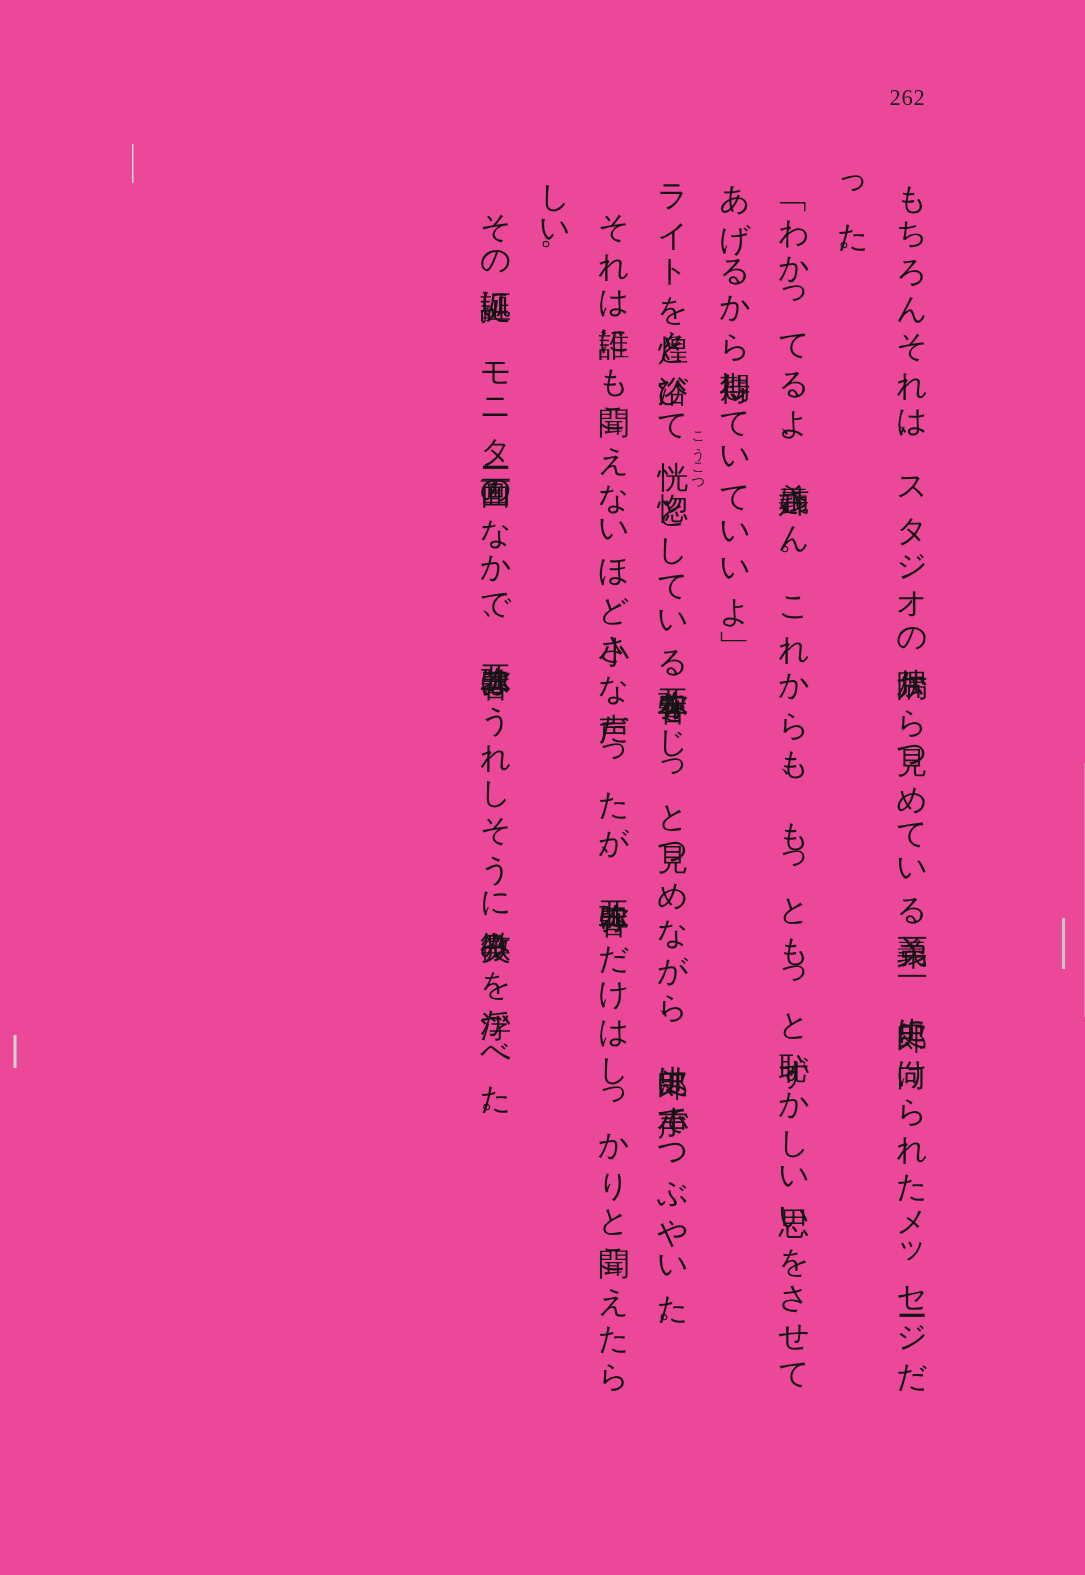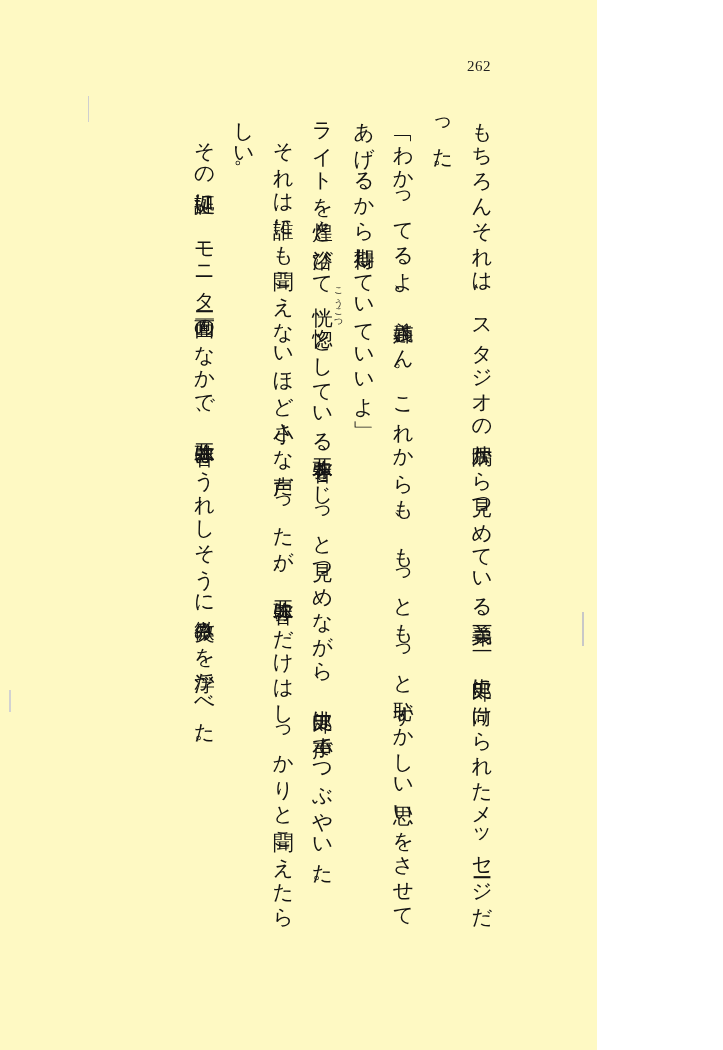--- a/index.html
+++ b/index.html
@@ -13,23 +13,23 @@
     font-family: "Liberation Serif", "DejaVu Serif", serif;
     color: #1a1a1a;
     overflow: hidden;
     position: relative;
   }
 
   .page {
     position: absolute;
     top: 0;
     left: 0;
-    width: 597px;
+    width: 723px;
     height: 1050px;
-    background: #fef9c3;
+    background: #ec4899;
   }
 
   
   .page-number {
     position: absolute;
     top: 58px;
     right: 106px;
     font-size: 15px;
     letter-spacing: 0.5px;
     color: #222;

